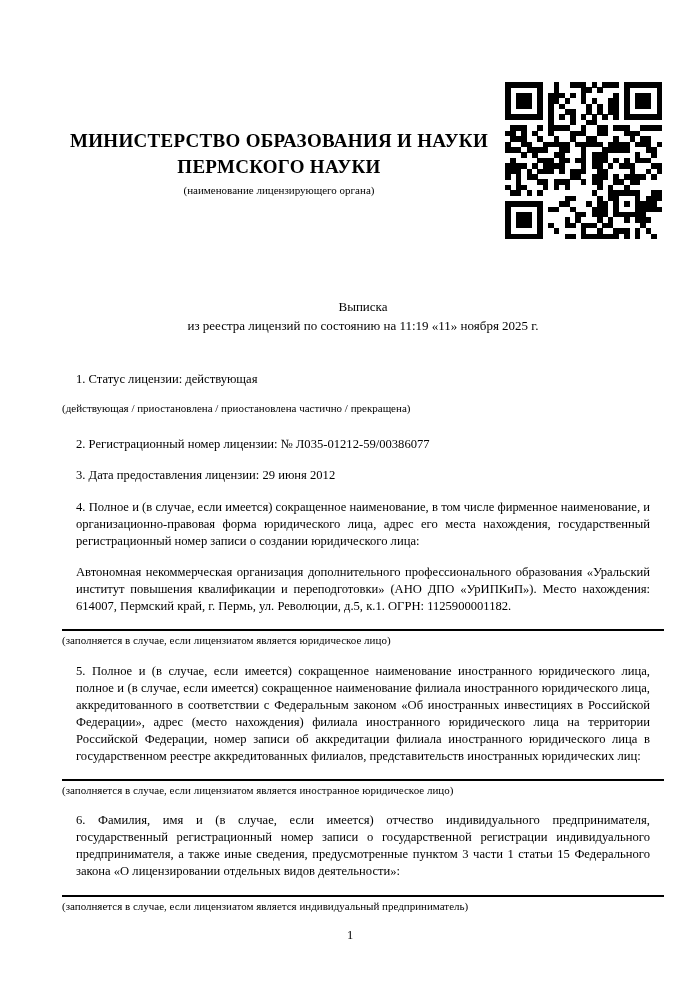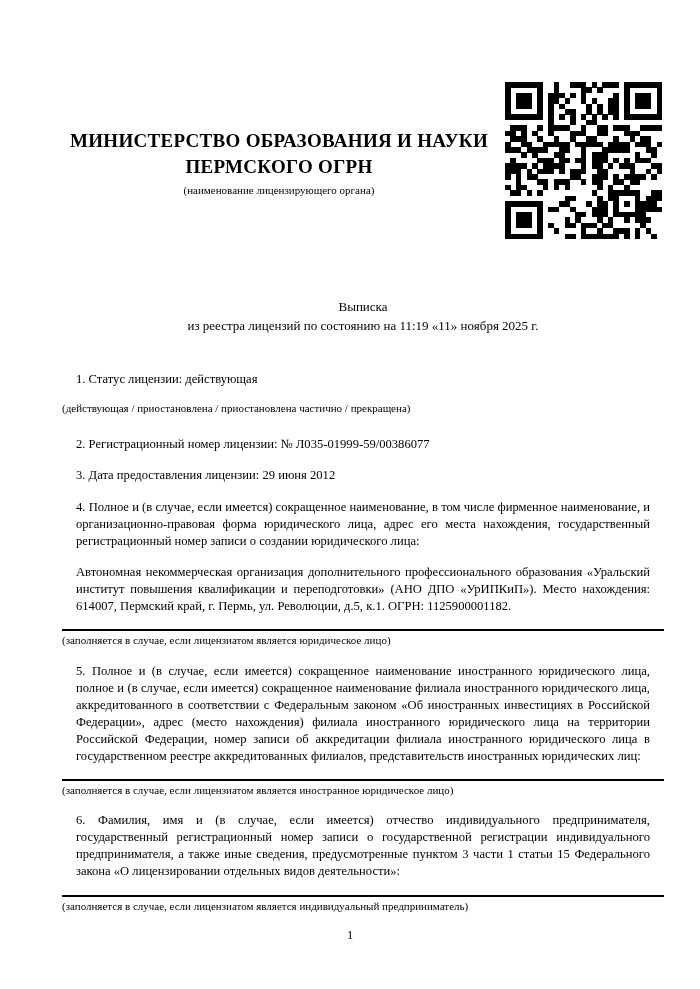--- a/index.html
+++ b/index.html
@@ -518,35 +518,35 @@
         <rect x="97.45" y="151.59" width="5.56" height="5.56"></rect>
         <rect x="102.86" y="151.59" width="5.56" height="5.56"></rect>
         <rect x="108.28" y="151.59" width="5.56" height="5.56"></rect>
         <rect x="119.10" y="151.59" width="5.56" height="5.56"></rect>
         <rect x="129.93" y="151.59" width="5.56" height="5.56"></rect>
         <rect x="146.17" y="151.59" width="5.56" height="5.56"></rect>
       </svg></div>
 
   <div class="org-block">
     <div class="org-name">МИНИСТЕРСТВО ОБРАЗОВАНИЯ И НАУКИ</div>
-    <div class="org-name">ПЕРМСКОГО ОГРН</div>
+    <div class="org-name">ПЕРМСКОГО НАУКИ</div>
     <div class="org-caption">(наименование лицензирующего органа)</div>
   </div>
 
   <div class="doc-title">
     <div>Выписка</div>
     <div>из реестра лицензий по состоянию на 11:19 «11» ноября 2025 г.</div>
   </div>
 
   <div class="content">
 
     <div class="item mt-i1">1. Статус лицензии: действующая</div>
     <div class="small-caption mt-cap1">(действующая / приостановлена / приостановлена частично / прекращена)</div>
 
-    <div class="item mt-i2">2. Регистрационный номер лицензии: № Л035-01999-59/00386077</div>
+    <div class="item mt-i2">2. Регистрационный номер лицензии: № Л035-01212-59/00386077</div>
 
     <div class="item mt-i3">3. Дата предоставления лицензии: 29 июня 2012</div>
 
     <div class="item para mt-i4">4. Полное и (в случае, если имеется) сокращенное наименование, в том числе фирменное наименование, и организационно-правовая форма юридического лица, адрес его места нахождения, государственный регистрационный номер записи о создании юридического лица:</div>
     <div class="item para">Автономная некоммерческая организация дополнительного профессионального образования «Уральский институт повышения квалификации и переподготовки» (АНО ДПО «УрИПКиП»). Место нахождения: 614007, Пермский край, г. Пермь, ул. Революции, д.5, к.1. ОГРН: 1125900001182.</div>
     <div class="rule mt-r4"></div>
     <div class="small-caption mt-c4">(заполняется в случае, если лицензиатом является юридическое лицо)</div>
 
     <div class="item para mt-i5">5. Полное и (в случае, если имеется) сокращенное наименование иностранного юридического лица, полное и (в случае, если имеется) сокращенное наименование филиала иностранного юридического лица, аккредитованного в соответствии с Федеральным законом «Об иностранных инвестициях в Российской Федерации», адрес (место нахождения) филиала иностранного юридического лица на территории Российской Федерации, номер записи об аккредитации филиала иностранного юридического лица в государственном реестре аккредитованных филиалов, представительств иностранных юридических лиц:</div>
     <div class="rule mt-r5"></div>

